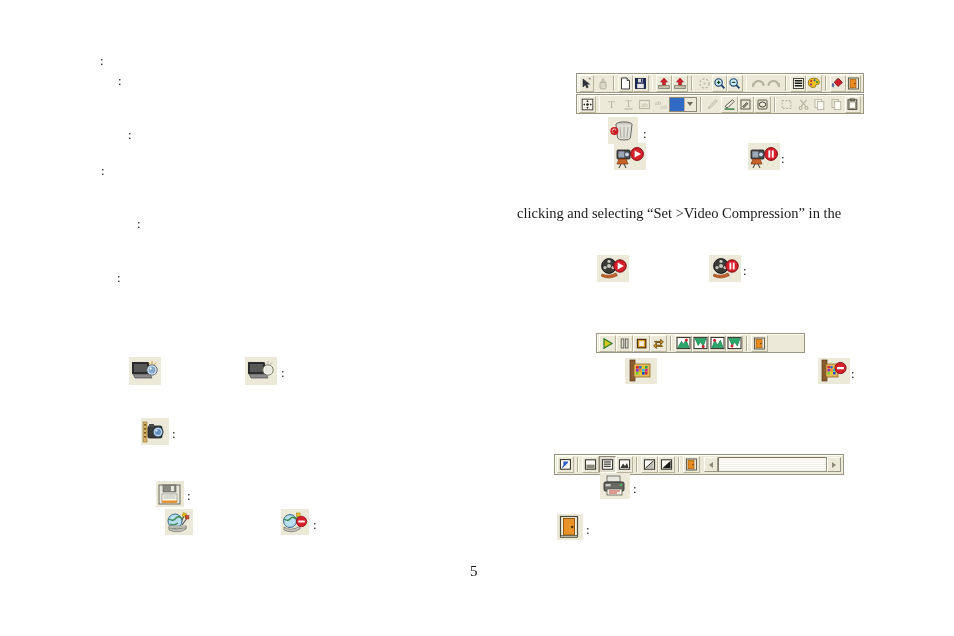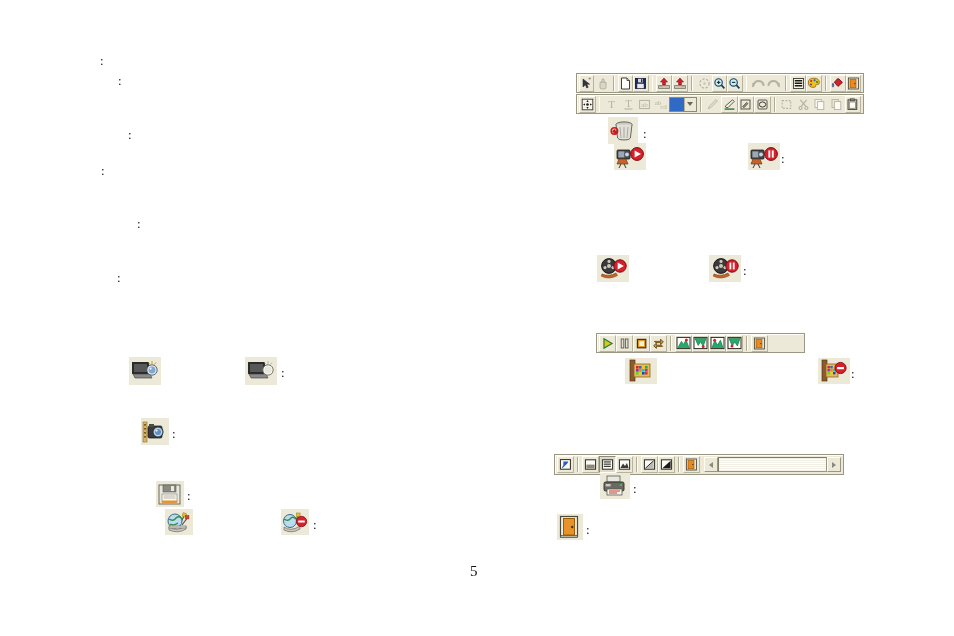--- a/index.html
+++ b/index.html
@@ -500,20 +500,21 @@
         </g>
       <circle cx="22" cy="10" r="6.4" fill="#d8202a" stroke="#7a0a12" stroke-width="1"></circle>
       <g fill="#ffffff">
           <rect x="19.4" y="6.4" width="1.9" height="7.2"></rect>
           <rect x="22.8" y="6.4" width="1.9" height="7.2"></rect>
         </g>
     </svg>
   </div>
   <span class="lbl-colon" style="left:781px;top:152px;">:</span>
 
+  <div class="para" style="left:517px;top:205px;width:386px;">clicking and selecting “Set      &gt;Video Compression” in the</div>
 
   <div class="chip" style="left:597px;top:255px;width:32px;height:27px;">
     <svg width="30" height="25" viewBox="0 0 30 25">
       <circle cx="11" cy="10" r="7.4" fill="#3a3a38" stroke="#111" stroke-width="0.9"></circle>
       <circle cx="11" cy="10" r="2" fill="#c8c8c0"></circle>
       <g fill="#c8c8c0">
         <circle cx="11" cy="5.4" r="1.6"></circle>
           <circle cx="15" cy="11.6" r="1.6"></circle>
           <circle cx="7" cy="11.6" r="1.6"></circle>
       </g>

